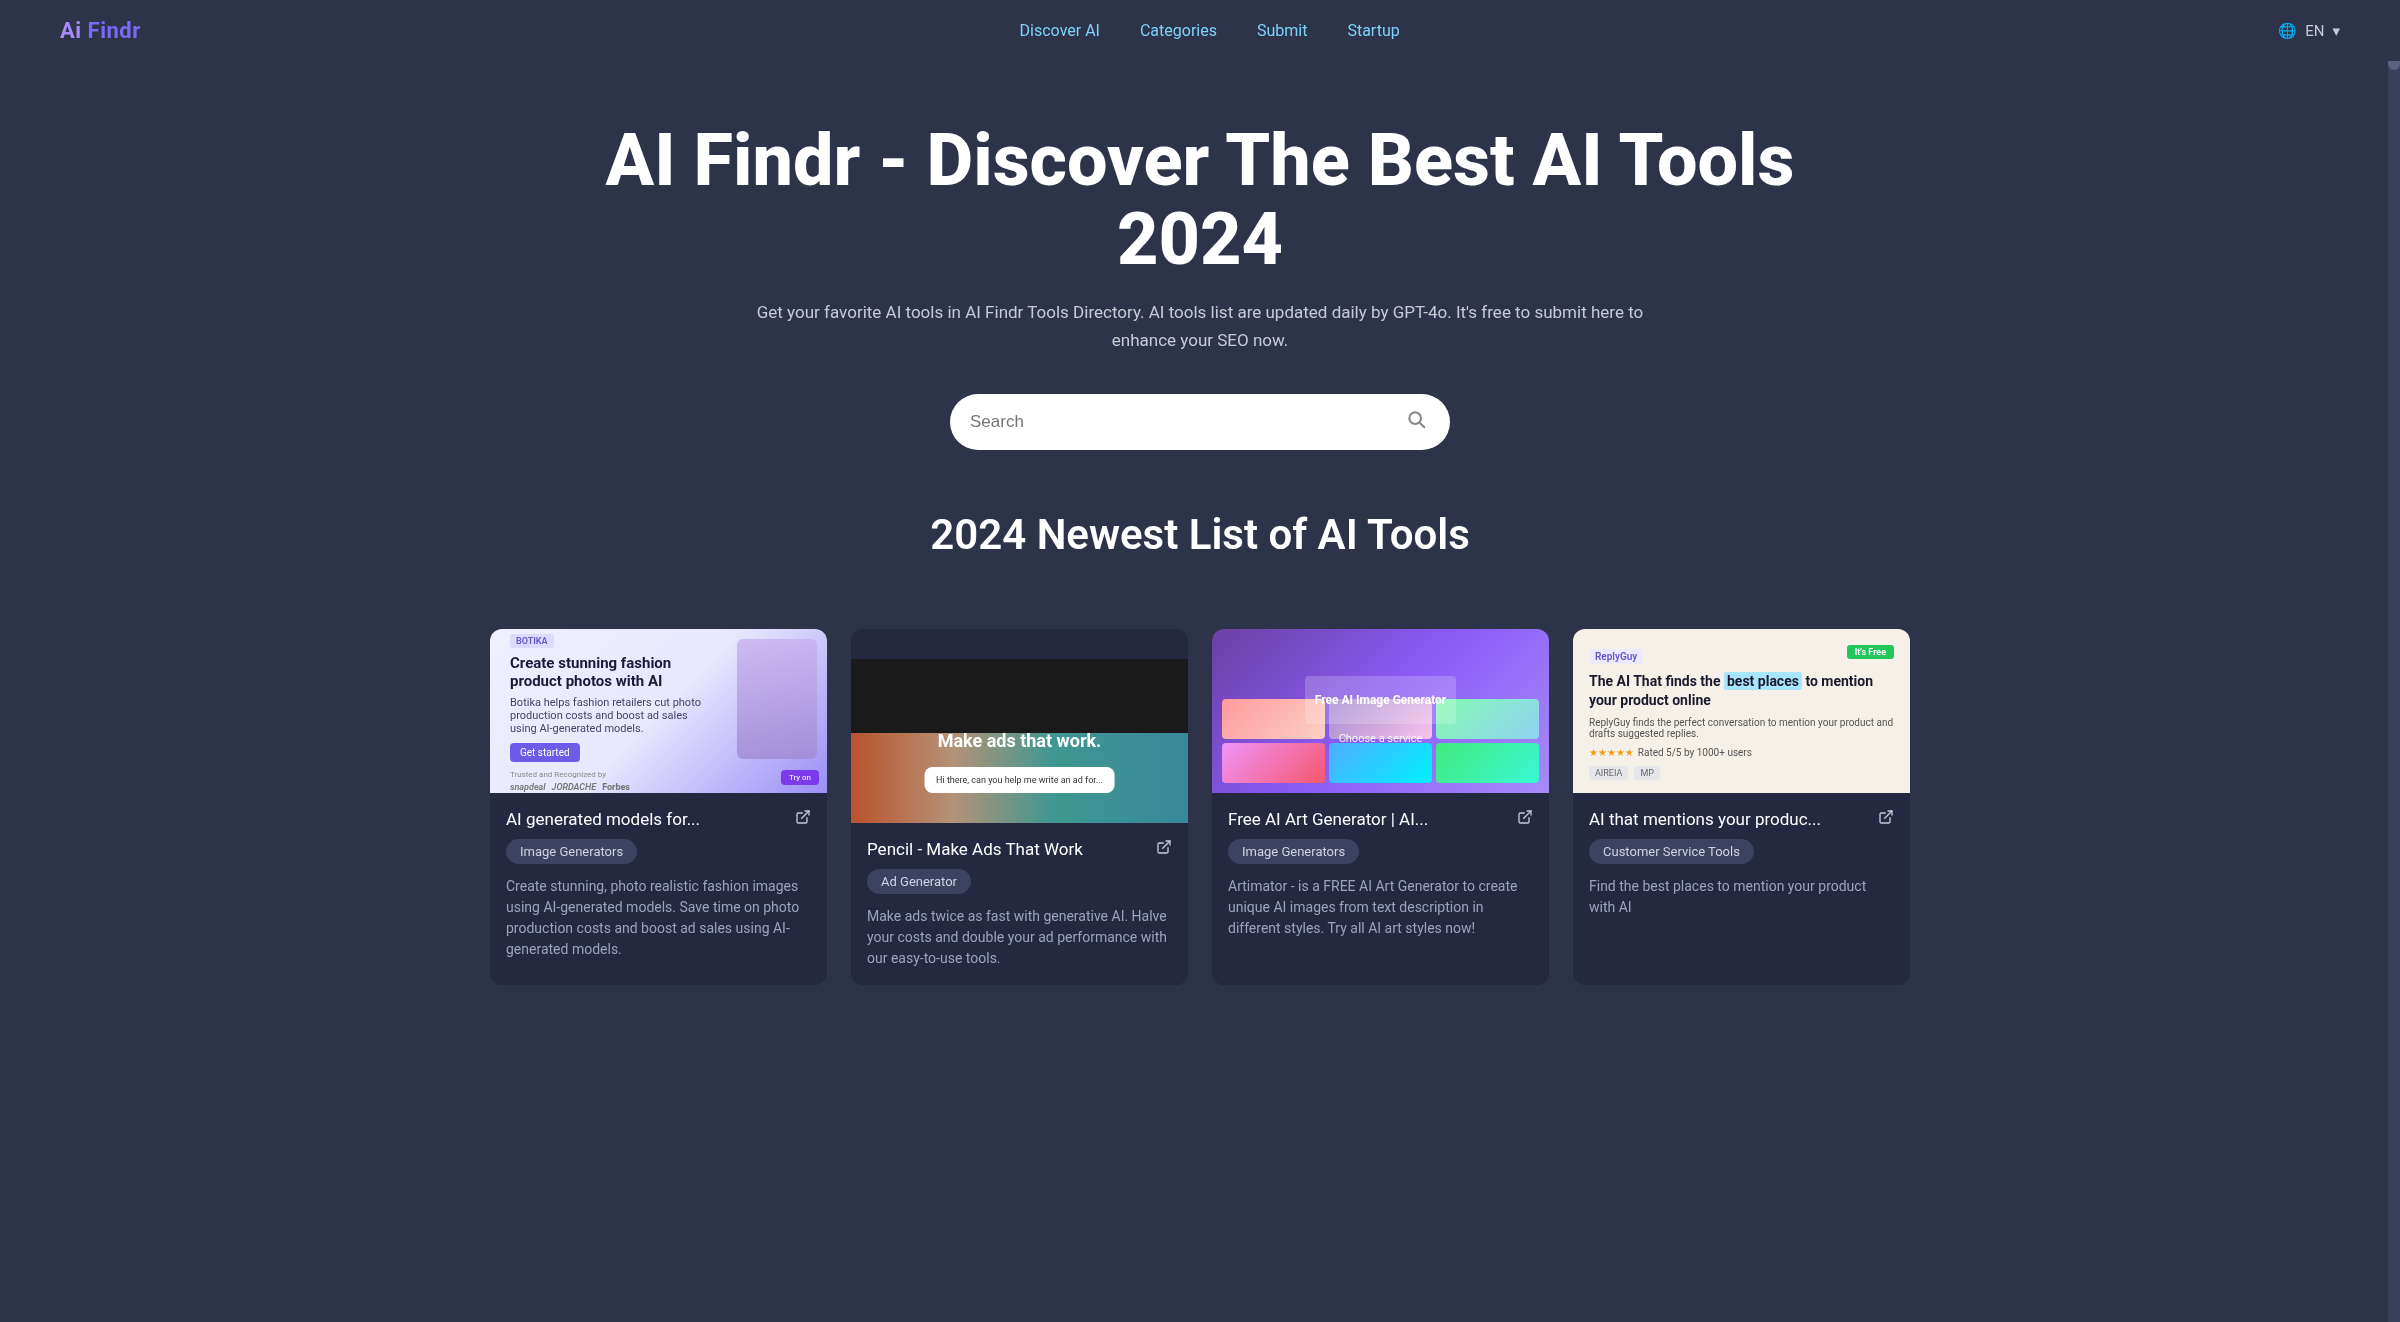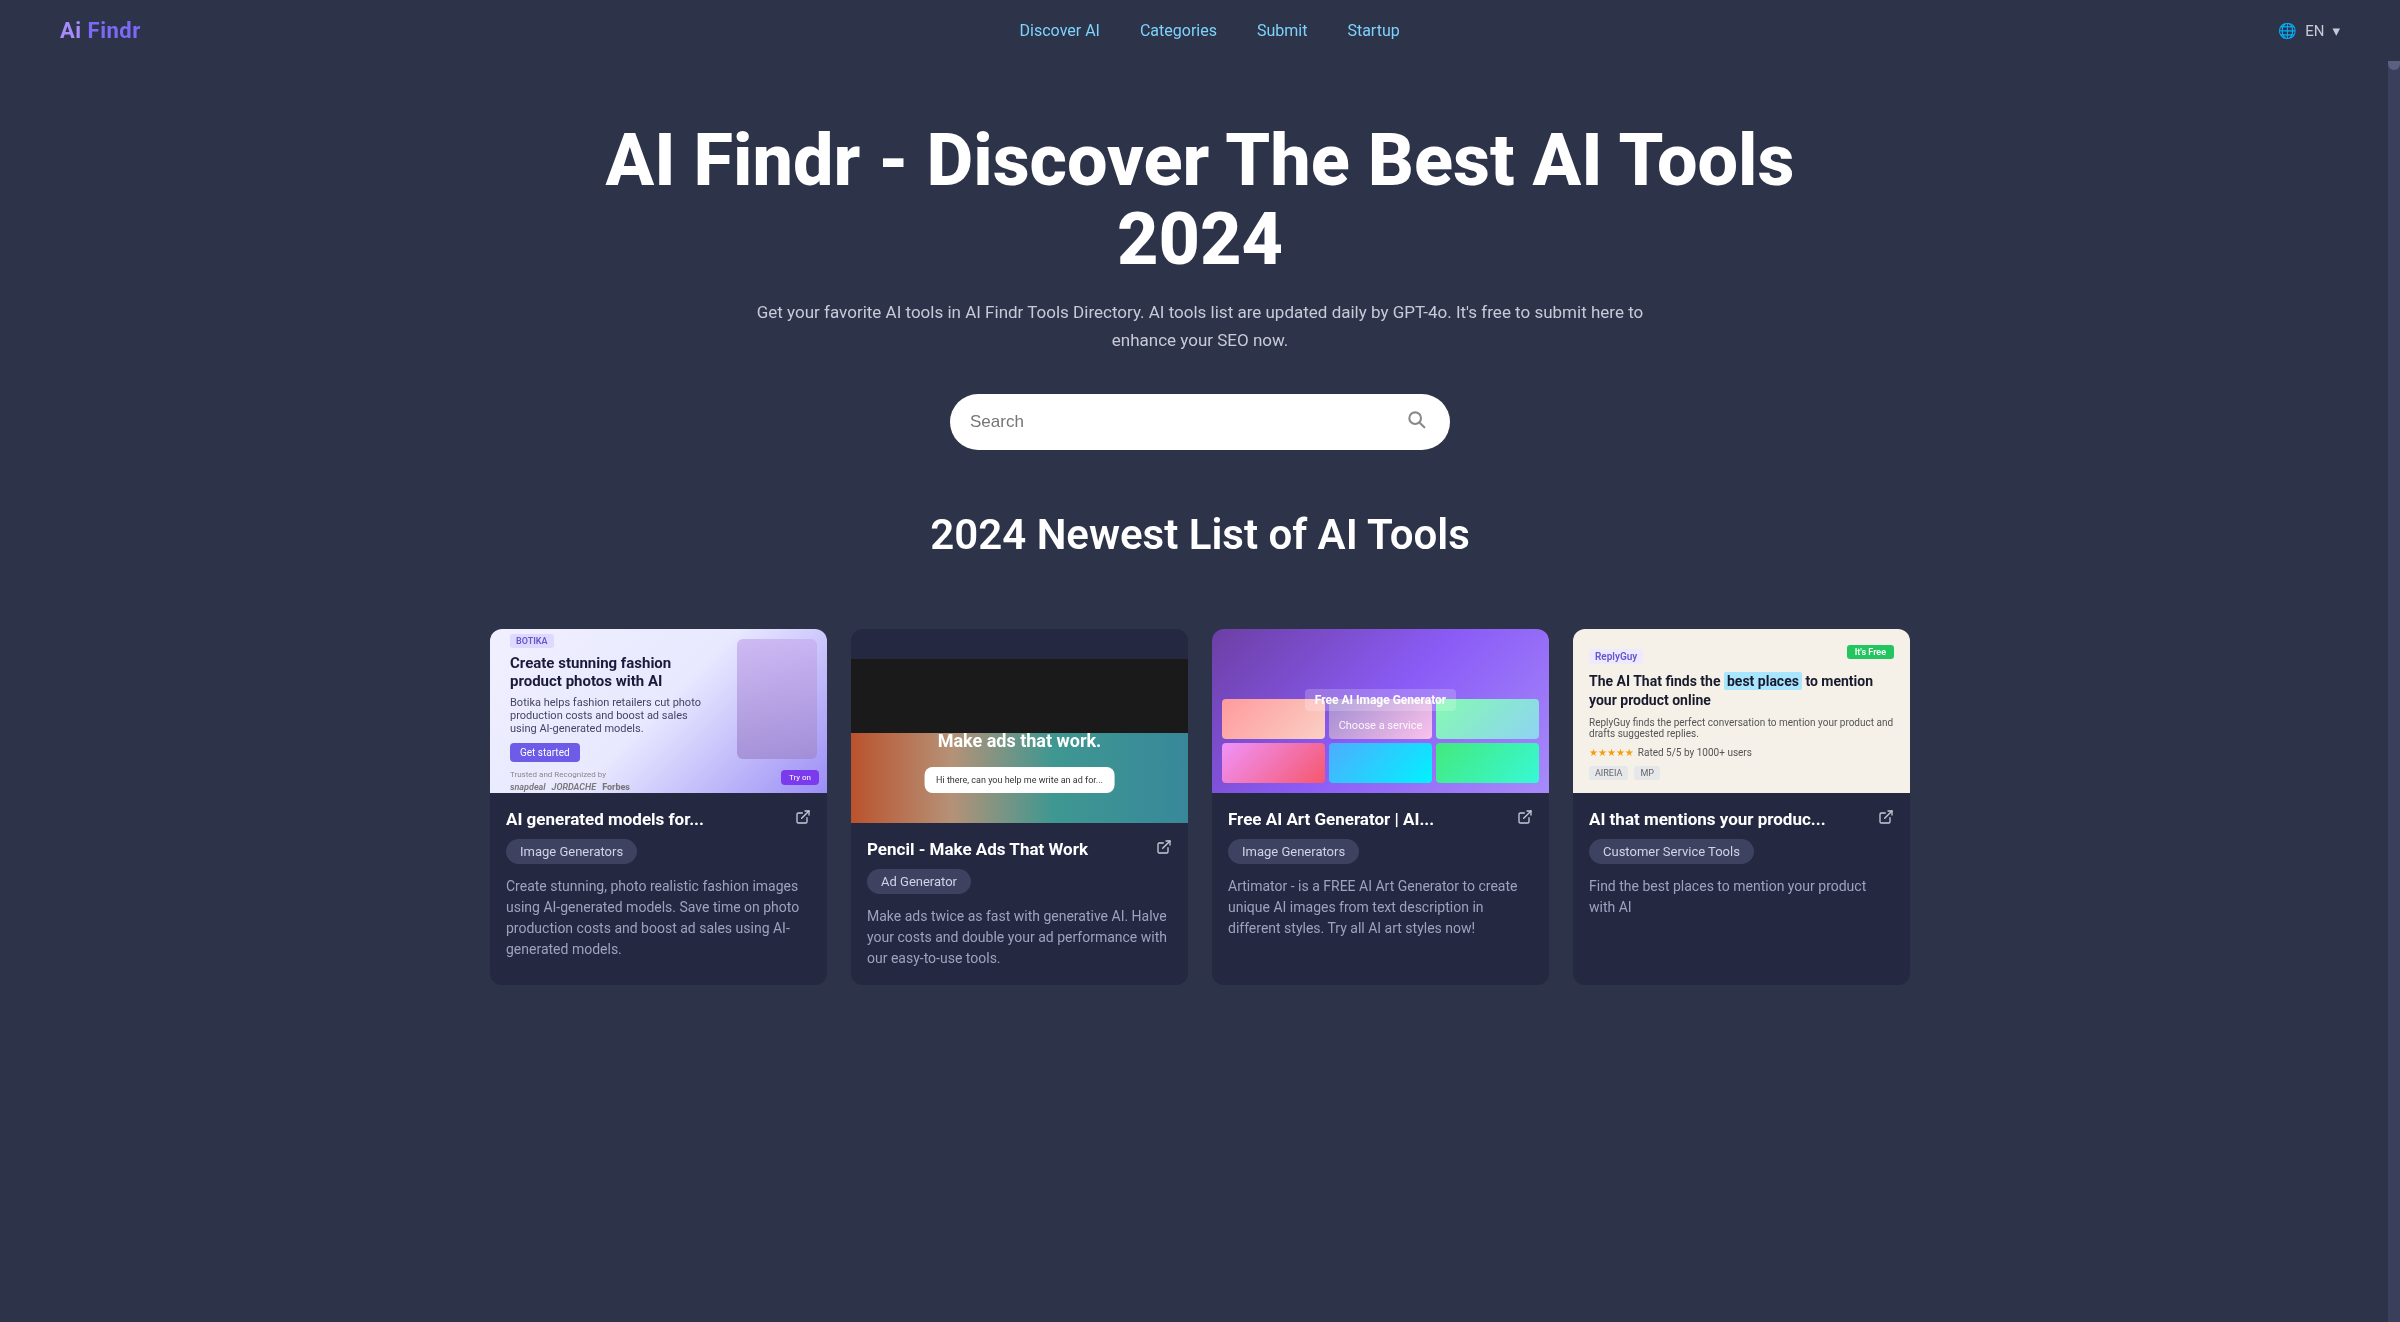--- a/index.html
+++ b/index.html
@@ -295,21 +295,21 @@
 
     .card-title-row {
       display: flex;
       align-items: center;
       justify-content: space-between;
       margin-bottom: 10px;
     }
 
     .card-title {
       font-size: 17px;
-      font-weight: 700;
+      font-weight: 400;
       color: #ffffff;
       flex: 1;
       margin-right: 8px;
     }
 
     .external-link-icon {
       flex-shrink: 0;
       color: #c8cad8;
       font-size: 16px;
     }
@@ -455,21 +455,21 @@
           </span>
         </div>
         <div class="card-tag">Ad Generator</div>
         <div class="card-description">Make ads twice as fast with generative AI. Halve your costs and double your ad performance with our easy-to-use tools.</div>
       </div>
     </div>
 
     <div class="card">
       <div class="card-image card-img-3">
         <div style="text-align:center; z-index:2; padding: 10px;">
-          <div style="font-size:12px; font-weight:700; color:white; background:rgba(255,255,255,0.2); padding:4px 10px; border-radius:4px; margin-bottom:8px; display:inline-block;">Free AI Image Generator</div>
+          <div style="font-size:12px; font-weight:700; color:white; background:rgba(255,255,255,0.2); padding:17px 10px; border-radius:4px; margin-bottom:8px; display:inline-block;">Free AI Image Generator</div>
           <div style="font-size:11px; color:rgba(255,255,255,0.9);">Choose a service</div>
         </div>
         <div class="art-thumbnails">
           <div class="art-thumb" style="background:linear-gradient(135deg,#ff9a9e,#fad0c4);"></div>
           <div class="art-thumb" style="background:linear-gradient(135deg,#a18cd1,#fbc2eb);"></div>
           <div class="art-thumb" style="background:linear-gradient(135deg,#84fab0,#8fd3f4);"></div>
           <div class="art-thumb" style="background:linear-gradient(135deg,#f093fb,#f5576c);"></div>
           <div class="art-thumb" style="background:linear-gradient(135deg,#4facfe,#00f2fe);"></div>
           <div class="art-thumb" style="background:linear-gradient(135deg,#43e97b,#38f9d7);"></div>
         </div>

